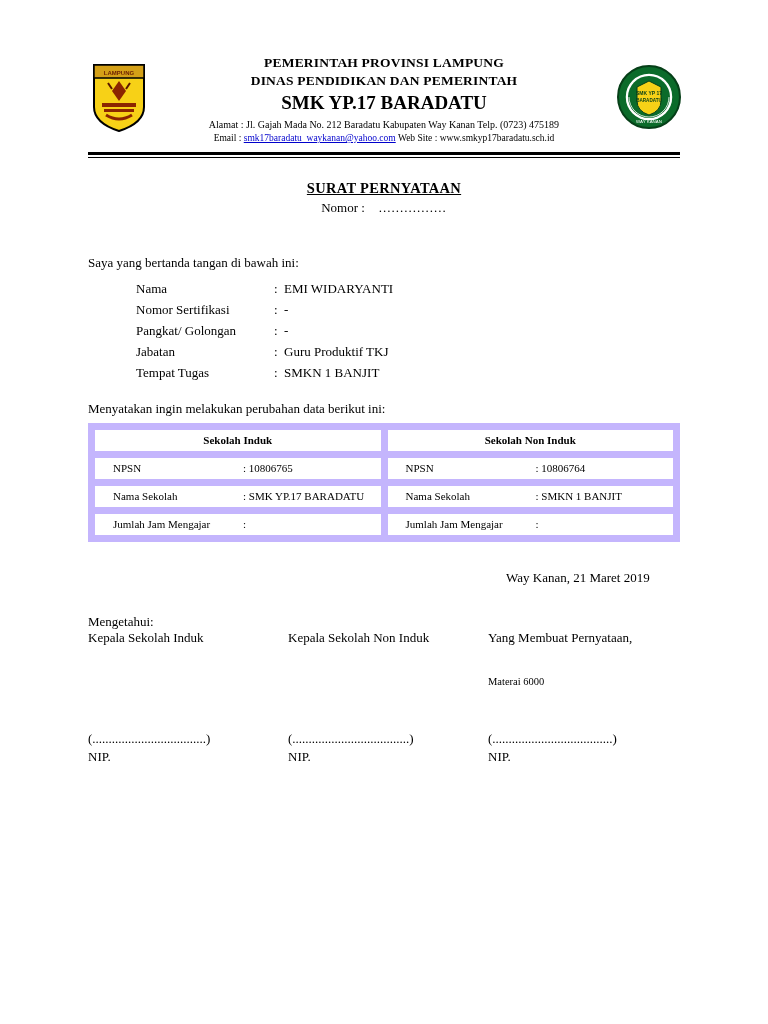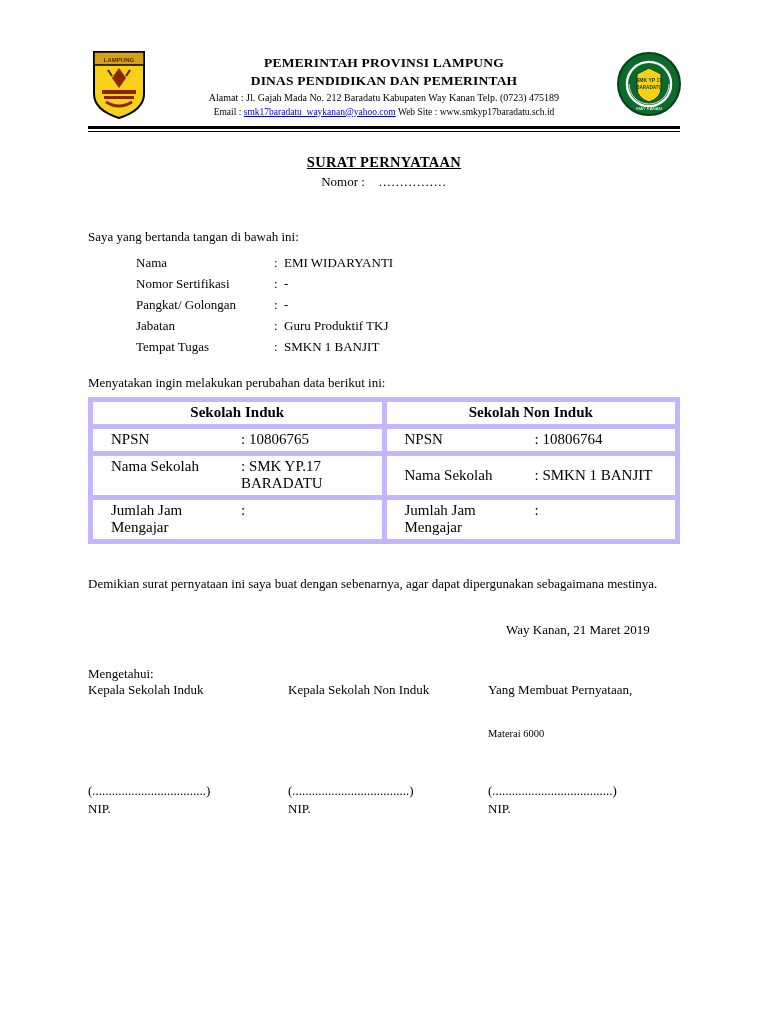--- a/index.html
+++ b/index.html
@@ -139,22 +139,22 @@
   }
 
   
   .data-table {
     width: 100%;
     border-collapse: collapse;
     margin-top: 6px;
     table-layout: fixed;
   }
   .data-table td {
-    border: 5px solid #c4b5fd;
-    font-size: 15px;
+    border: 7px solid #c4b5fd;
+    font-size: 11px;
     padding: 2px 6px 3px 6px;
     height: 16px;
     vertical-align: middle;
   }
   .data-table td.hdr {
     text-align: center;
     font-weight: bold;
   }
   .cell-inner {
     display: flex;
@@ -244,20 +244,21 @@
           <rect x="14" y="48" width="30" height="3" fill="#8b2500"></rect>
           <path d="M16 54 Q29 62 42 54" stroke="#8b2500" stroke-width="3" fill="none"></path>
           <path d="M22 28 L18 22 M36 28 L40 22" stroke="#5a1700" stroke-width="2"></path>
         </svg>
       </div>
     </div>
 
     <div class="head-text">
       <div class="head-line1">PEMERINTAH PROVINSI LAMPUNG</div>
       <div class="head-line2">DINAS PENDIDIKAN DAN PEMERINTAH</div>
+      <div class="head-school">SMK YP.17 BARADATU</div>
       <div class="head-addr">Alamat : Jl. Gajah Mada No. 212 Baradatu Kabupaten Way Kanan Telp. (0723) 475189</div>
       <div class="head-email"><span>Email : </span><a class="link" href="#">smk17baradatu_waykanan@yahoo.com</a><span> Web Site : www.smkyp17baradatu.sch.id</span></div>
     </div>
 
     <div class="crest">
       <div class="crest-right">
         <svg viewBox="0 0 64 64" width="64" height="64" aria-hidden="true">
           <circle cx="32" cy="32" r="31" fill="#0b6b2a" stroke="#063f18" stroke-width="2"></circle>
           <circle cx="32" cy="32" r="24" fill="#ffffff" stroke="#0b6b2a" stroke-width="1.5"></circle>
           <circle cx="32" cy="32" r="21" fill="#0b6b2a"></circle>
@@ -363,21 +364,20 @@
             <div class="cell-inner">
               <span class="cell-key">Jumlah Jam Mengajar</span>
               <span class="cell-val">:</span>
             </div>
           </td>
         </tr>
       </tbody>
     </table>
   </div>
 
-  <div class="closing">Demikian surat pernyataan ini saya buat dengan sebenarnya, agar dapat dipergunakan sebagaimana mestinya.</div>
 
   <div class="place-date">Way Kanan, 21 Maret 2019</div>
 
   <div class="know">Mengetahui:</div>
 
   <div class="sign-row">
     <div class="sign-col">Kepala Sekolah Induk</div>
     <div class="sign-col">Kepala Sekolah Non Induk</div>
     <div class="sign-col wide">
       <div>Yang Membuat Pernyataan,</div>

